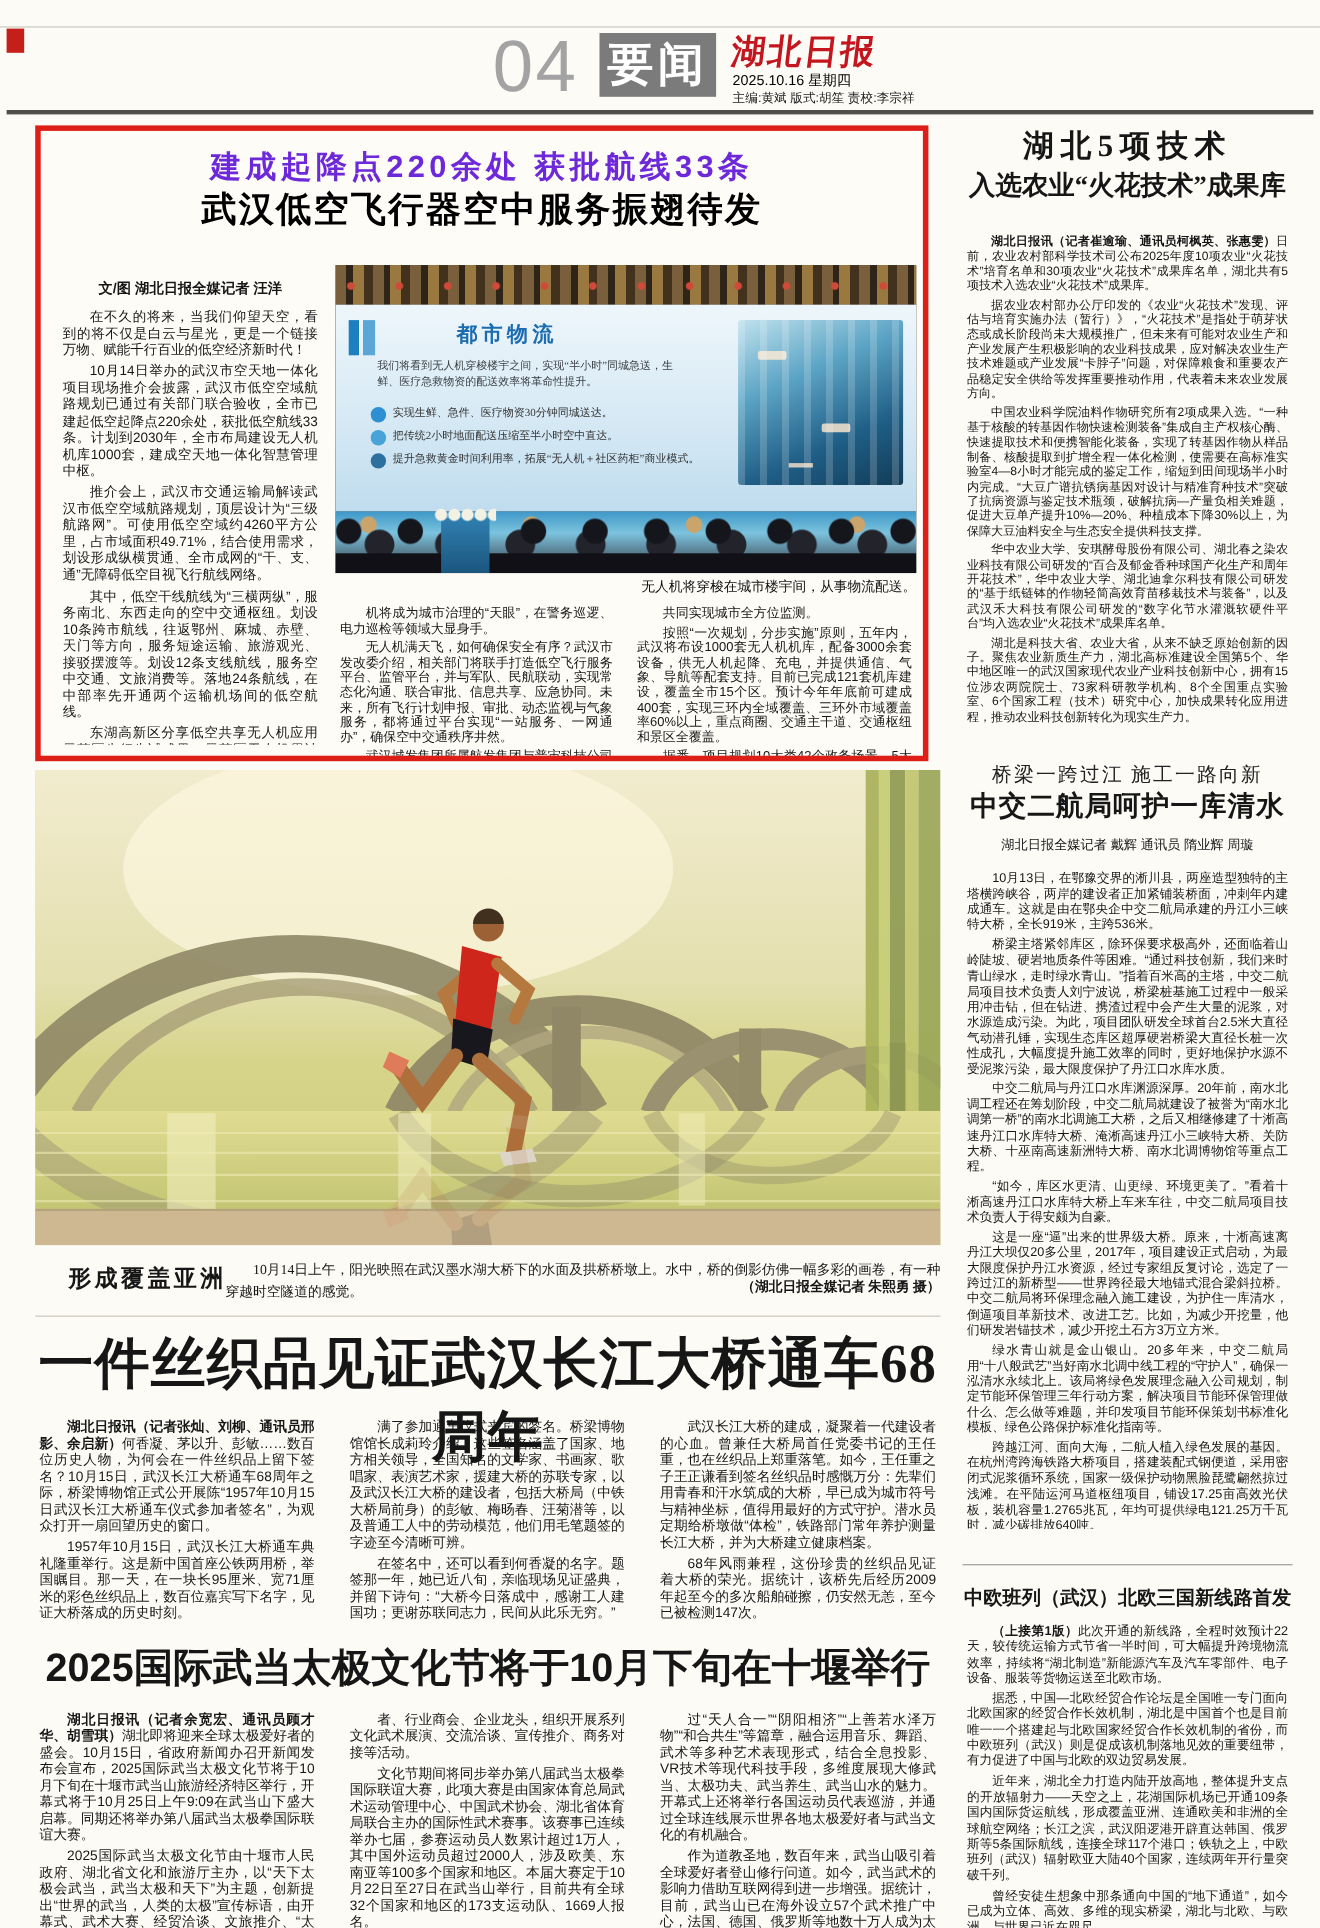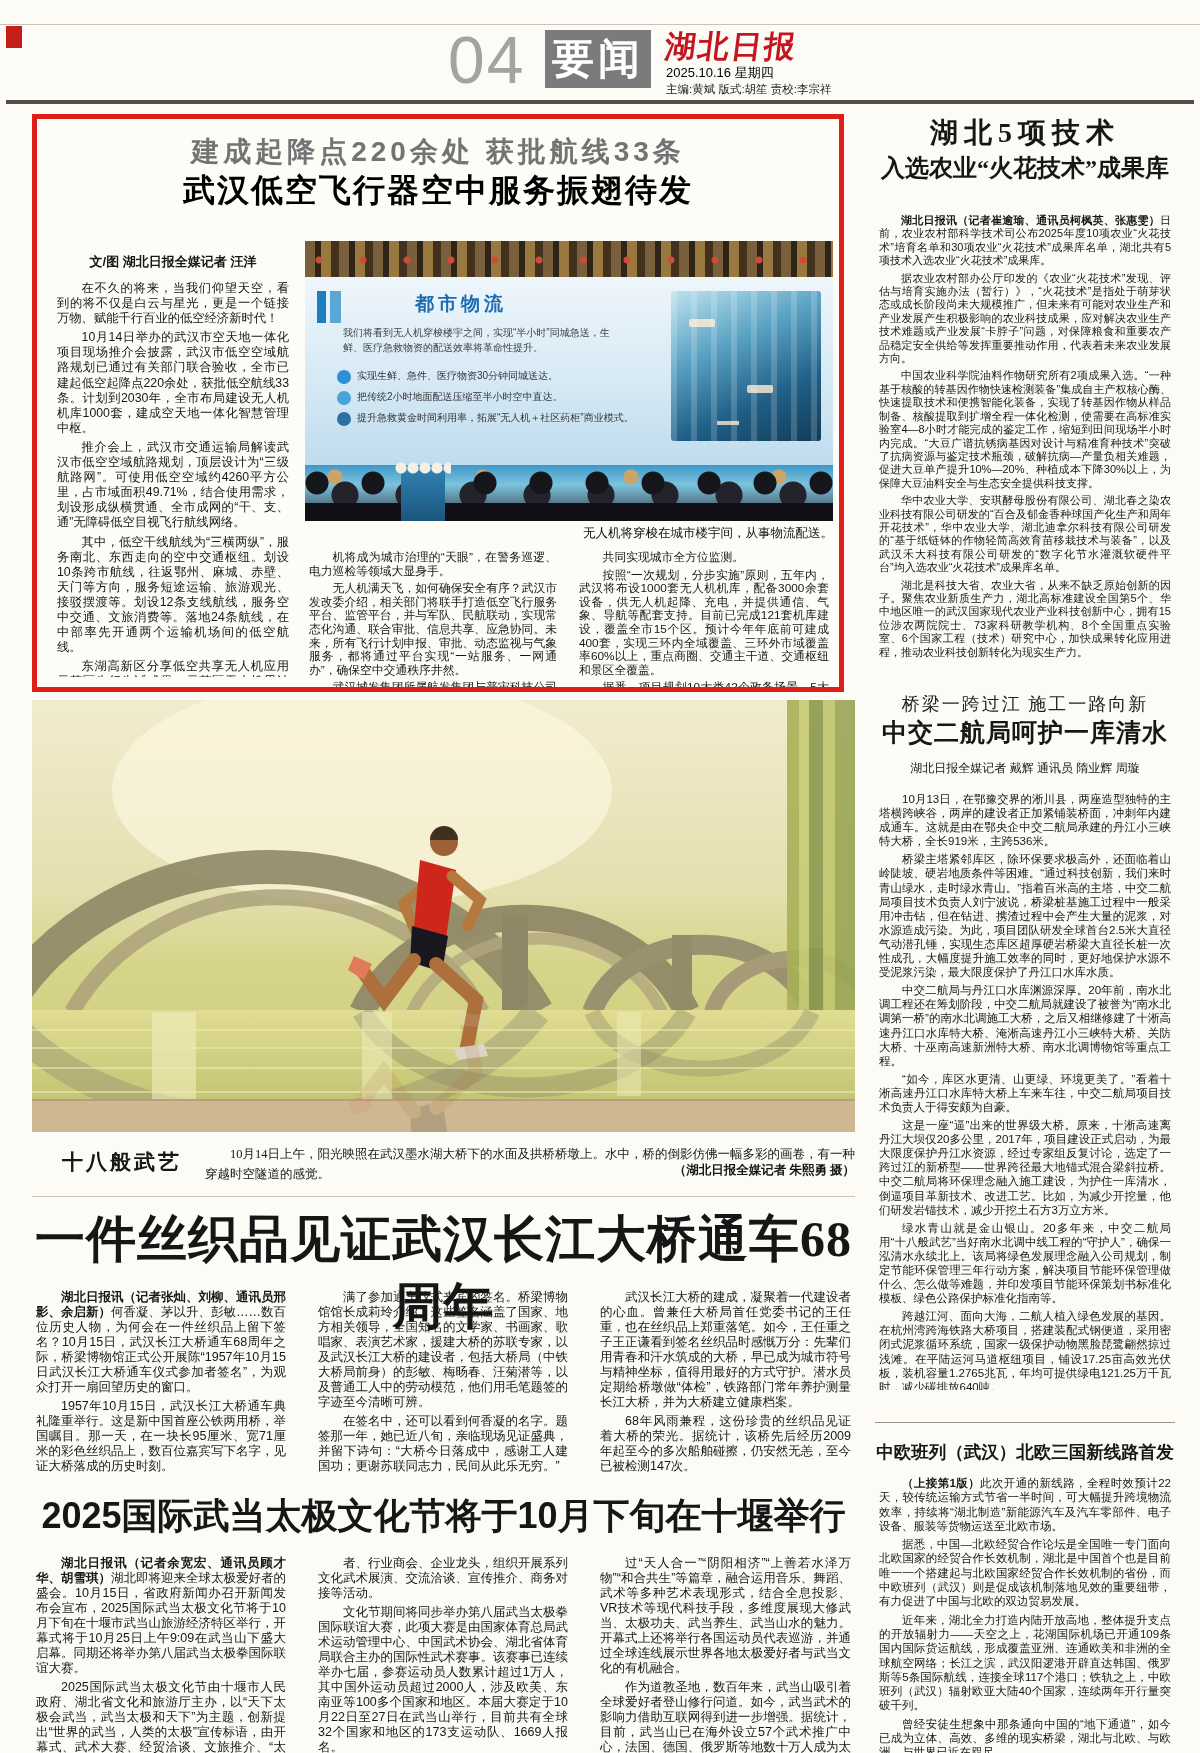--- a/index.html
+++ b/index.html
@@ -20,25 +20,25 @@
   #section-box{left:545px;top:30px;width:106px;height:58px;background:#7b7b7b;color:#fff;
                font-size:42px;font-weight:bold;line-height:58px;text-align:center;letter-spacing:4px;}
   #masthead{left:665px;top:26px;font-size:31px;font-weight:bold;color:#c3161e;
             font-family:"Liberation Serif",serif;transform:skewX(-7deg);letter-spacing:2px;}
   #date-line{left:666px;top:64px;font-size:13px;color:#000000;}
   #staff-line{left:666px;top:82px;font-size:11.5px;color:#222;}
   #header-rule{left:6px;top:100px;width:1188px;height:4px;background:#53504a;}
 
   
   #lead-box{left:32px;top:114px;width:812px;height:578px;border:5px solid #dd1f17;background:#fdfcf7;}
-  #lead-kicker{left:0;top:14px;width:802px;font-size:28px;font-weight:600;letter-spacing:4px;color:#737373;}
+  #lead-kicker{left:0;top:14px;width:802px;font-size:28px;font-weight:600;letter-spacing:4px;color:#6d28d9;}
   #lead-headline{left:0;top:50px;width:802px;font-size:32px;font-weight:900;letter-spacing:2px;color:#000;}
   #lead-byline{left:16px;top:134px;width:240px;font-size:13px;font-weight:bold;}
   #lead-col1{left:16px;top:158px;width:240px;height:400px;font-size:12.3px;line-height:15.1px;}
-  #lead-photo{left:268px;top:122px;width:528px;height:280px;background:#404040;overflow:hidden;}
+  #lead-photo{left:268px;top:122px;width:528px;height:280px;background:#404040;overflow:hidden;font-family:Liberation Serif, serif;}
   #lead-caption{left:268px;top:406px;width:528px;font-size:12.5px;text-align:right;
                 font-family:"Liberation Serif",serif;color:#111;}
   #lead-col2{left:268px;top:428px;width:256px;height:140px;font-size:11.8px;line-height:13.6px;}
   #lead-col3{left:538px;top:428px;width:258px;height:140px;font-size:11.8px;line-height:13.6px;}
 
   
   .curtain{position:absolute;left:0;top:0;right:0;height:36px;
      background-image:radial-gradient(circle at 14px 19px,#cf4a38 3px,transparent 4px),
        repeating-linear-gradient(90deg,#7a5f3c 0 10px,#2e2418 10px 16px,#99793f 16px 26px,#41311d 26px 34px);
      background-size:44px 36px,auto;}
@@ -266,21 +266,21 @@
         <path d="M 404 264 L 444 300 L 434 352" stroke="#ad6f3c" stroke-width="14" fill="none" stroke-linecap="round"></path>
         <path d="M 422 348 L 452 344 L 456 356 L 426 360 Z" fill="#ddd6c8"></path>
         <path d="M 382 260 L 352 300 L 330 270" stroke="#ad6f3c" stroke-width="14" fill="none" stroke-linecap="round"></path>
         <path d="M 322 256 L 340 264 L 332 280 L 316 270 Z" fill="#e07b5a"></path>
       </g>
       <use href="#runner" transform="translate(0,672) scale(1,-1)" opacity="0.15"></use>
     </svg>
   </div>
 
   <div class="abs" id="photo-cap" data-name="photo-feature-caption-row">
-    <span id="photo-cap-title" data-name="photo-feature-title">十八般武艺</span>
+    <span id="photo-cap-title" data-name="photo-feature-title">形成覆盖亚洲</span>
     <div id="photo-cap-body" data-name="photo-feature-caption">
       <span data-name="caption-text">10月14日上午，阳光映照在武汉墨水湖大桥下的水面及拱桥桥墩上。水中，桥的倒影仿佛一幅多彩的画卷，有一种穿越时空隧道的感觉。</span>
       <span id="photo-cap-credit" data-name="photographer-credit">（湖北日报全媒记者 朱熙勇 摄）</span>
     </div>
   </div>
   <div class="abs" id="left-rule" data-name="section-rule"></div>
 
   <div class="abs ctr serif" id="silk-title" data-name="silk-story-headline">一件丝织品见证武汉长江大桥通车68周年</div>
   <div class="abs just clip silk-col" id="silk-c1" data-name="silk-column-1">
     <p class="para" data-name="paragraph"><b data-name="wire-lede">湖北日报讯（记者张灿、刘柳、通讯员邢影、余启新）</b><span data-name="lede-rest">何香凝、茅以升、彭敏……数百位历史人物，为何会在一件丝织品上留下签名？10月15日，武汉长江大桥通车68周年之际，桥梁博物馆正式公开展陈“1957年10月15日武汉长江大桥通车仪式参加者签名”，为观众打开一扇回望历史的窗口。</span></p>

